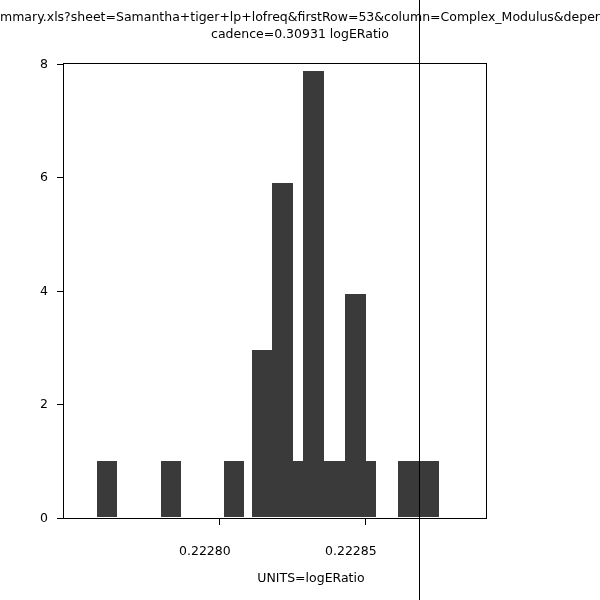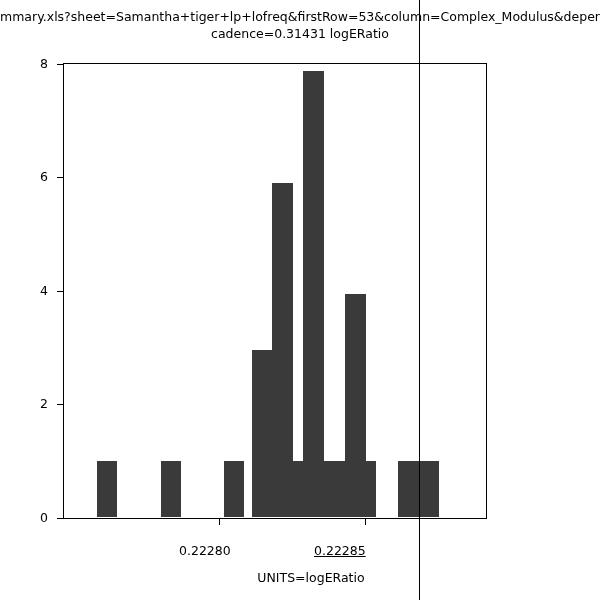--- a/index.html
+++ b/index.html
@@ -107,21 +107,21 @@
     padding-left: 15px;
   }
 </style>
 </head>
 <body>
 
 <div id="root">
 
   <div class="title-block">
     <span class="title-line">mmary.xls?sheet=Samantha+tiger+lp+lofreq&amp;firstRow=53&amp;column=Complex_Modulus&amp;depend</span>
-    <span class="title-line">cadence=0.31431 logERatio</span>
+    <span class="title-line">cadence=0.30931 logERatio</span>
   </div>
 
   <div class="ytick" style="top:518px;"></div>
   <div class="ylabel" style="top:512px;">0</div>
 
   <div class="ytick" style="top:404px;"></div>
   <div class="ylabel" style="top:398px;">2</div>
 
   <div class="ytick" style="top:291px;"></div>
   <div class="ylabel" style="top:285px;">4</div>
@@ -129,21 +129,21 @@
   <div class="ytick" style="top:177px;"></div>
   <div class="ylabel" style="top:171px;">6</div>
 
   <div class="ytick" style="top:64px;"></div>
   <div class="ylabel" style="top:58px;">8</div>
 
   <div class="xtick" style="left:219px;"></div>
   <div class="xlabel" style="left:219px;">0.22280</div>
 
   <div class="xtick" style="left:365px;"></div>
-  <div class="xlabel" style="left:354px;text-decoration:underline;">0.22285</div>
+  <div class="xlabel" style="left:365px;">0.22285</div>
 
   <div id="x-axis-title">UNITS=logERatio</div>
 
   <div id="plot-frame">
     <div id="bars-layer">
         <div class="bar" title="1" style="left: 33px; width: 20px; height: 55.75px; bottom: 1px; background: rgb(58, 58, 58);"></div>
         <div class="bar" title="1" style="left: 97px; width: 20px; height: 55.75px; bottom: 1px; background: rgb(58, 58, 58);"></div>
         <div class="bar" title="1" style="left: 160px; width: 20px; height: 55.75px; bottom: 1px; background: rgb(58, 58, 58);"></div>
         <div class="bar" title="3" style="left: 188px; width: 20px; height: 167.25px; bottom: 1px; background: rgb(58, 58, 58);"></div>
         <div class="bar" title="6" style="left: 208px; width: 21px; height: 334.5px; bottom: 1px; background: rgb(58, 58, 58);"></div>

